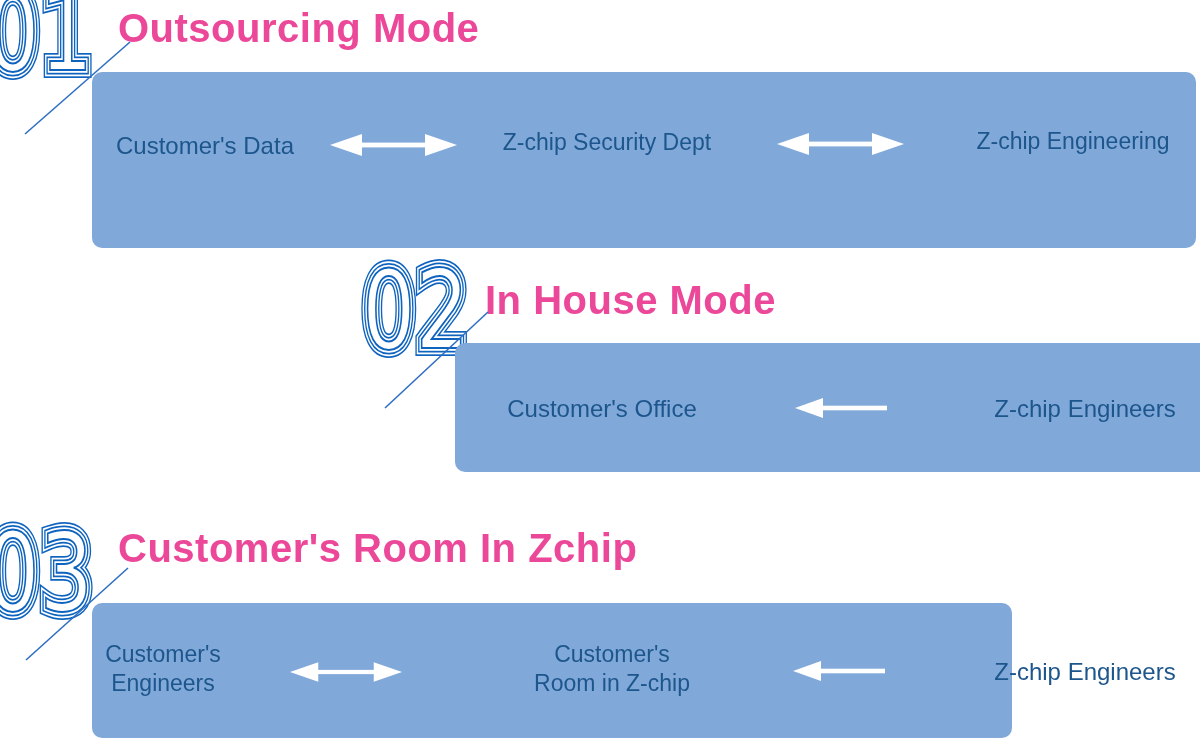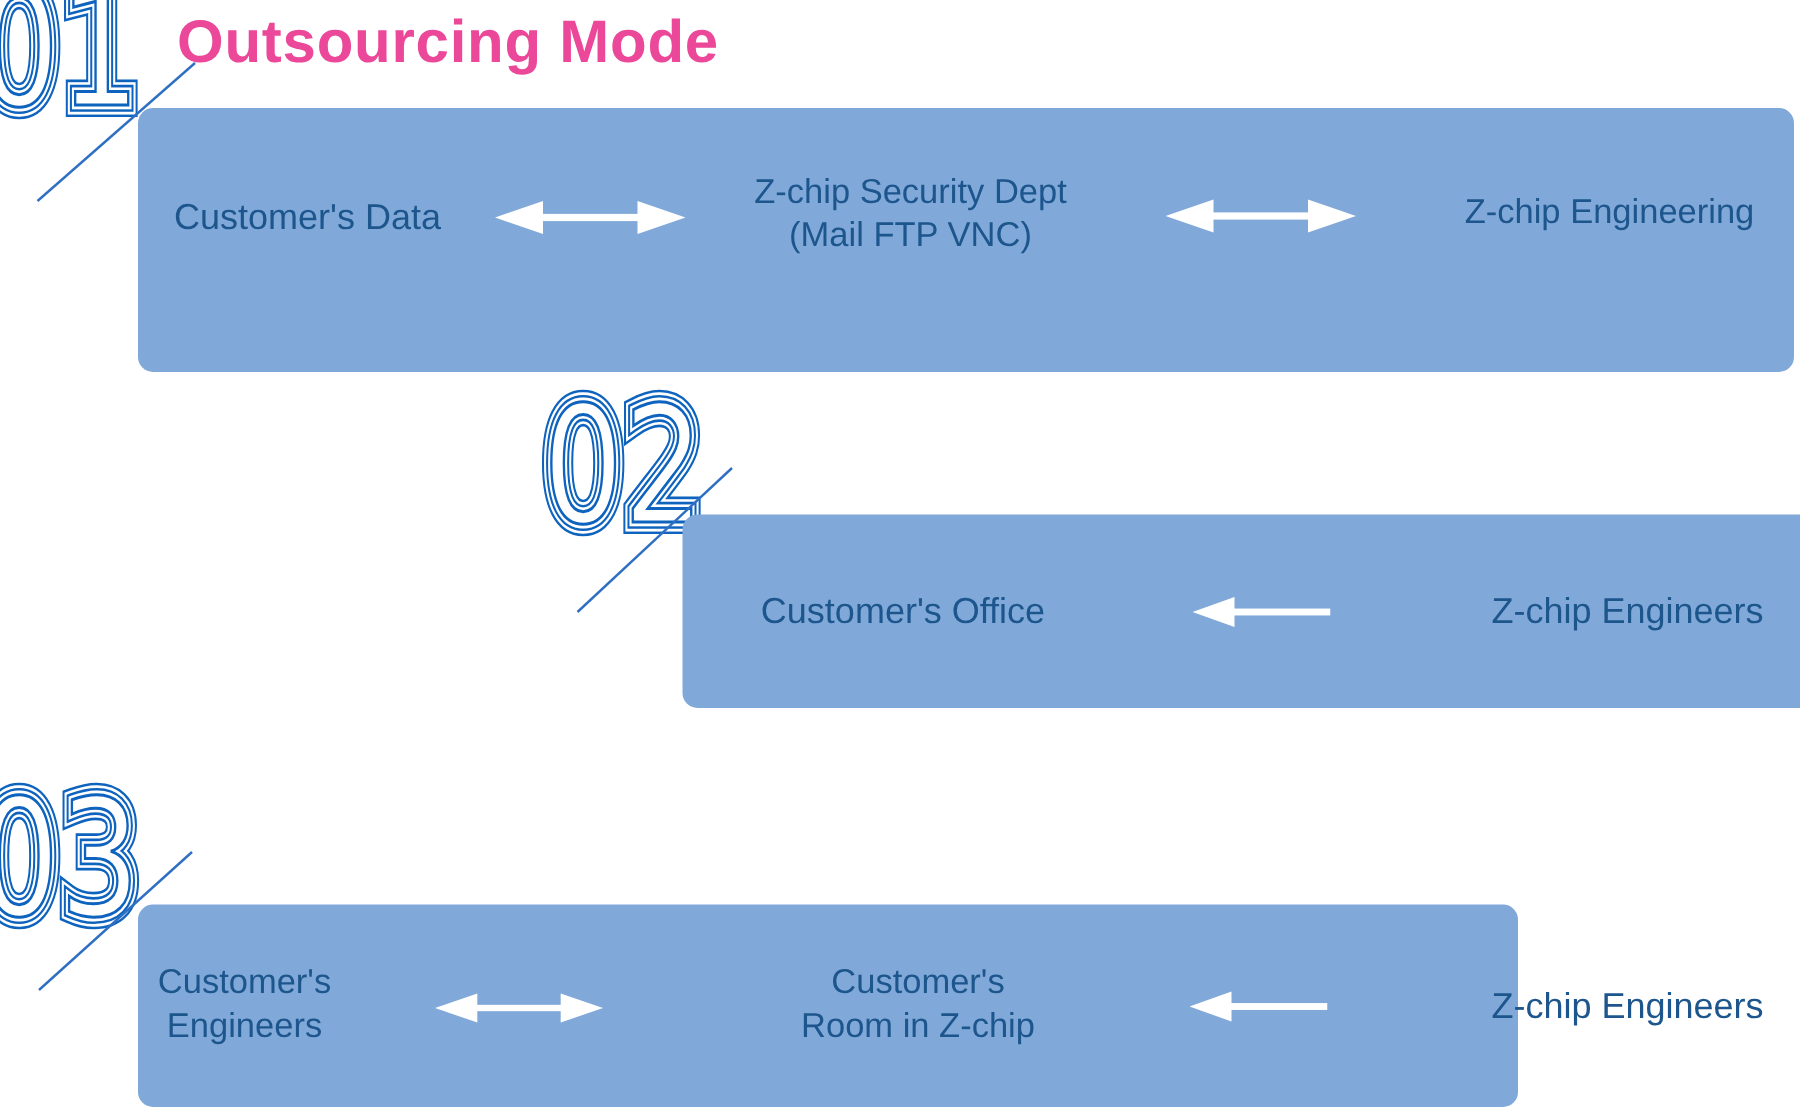--- a/index.html
+++ b/index.html
@@ -53,21 +53,20 @@
     <div class="bar-label single" style="left:113px;top:73px;">
       <div class="l1">Customer's Data</div>
     </div>
     <svg class="arrow-svg" style="left:238px;top:61px;" width="127" height="24" viewBox="0 0 127 24">
       <polygon points="0,12 32,1 32,23"></polygon>
       <polygon points="127,12 95,1 95,23"></polygon>
       <rect x="28" y="9.6" width="71" height="4.8"></rect>
     </svg>
     <div class="bar-label" style="left:515px;top:70px;">
       <div class="l1">Z-chip Security Dept</div>
-      <div class="l2">(Mail FTP VNC)</div>
     </div>
     <svg class="arrow-svg" style="left:685px;top:60px;" width="127" height="24" viewBox="0 0 127 24">
       <polygon points="0,12 32,1 32,23"></polygon>
       <polygon points="127,12 95,1 95,23"></polygon>
       <rect x="28" y="9.6" width="71" height="4.8"></rect>
     </svg>
     <div class="bar-label" style="left:981px;top:69px;">
       <div class="l1">Z-chip Engineering</div>
     </div>
   </div>
@@ -76,20 +75,21 @@
     <g transform="translate(16,110) scale(0.78,1)">
       <text class="s-blue" stroke-width="16">02</text>
       <text class="s-white" stroke-width="12.5">02</text>
       <text class="s-blue" stroke-width="9">02</text>
       <text class="s-white" stroke-width="5.5">02</text>
       <text class="s-fill">02</text>
       <text class="s-edge">02</text>
     </g>
   </svg>
 
+  <div class="section-title" style="left:485px;top:278px;">In House Mode</div>
 
   <div class="bar" style="left:455px;top:343px;width:866px;height:129px;">
     <div class="bar-label single" style="left:147px;top:65px;">
       <div class="l1">Customer's Office</div>
     </div>
     <svg class="arrow-svg" style="left:340px;top:53px;" width="92" height="24" viewBox="0 0 92 24">
       <polygon points="0,12 28,2 28,22"></polygon>
       <rect x="25" y="9.7" width="67" height="4.6"></rect>
     </svg>
     <div class="bar-label single" style="left:630px;top:65px;">
@@ -101,20 +101,21 @@
     <g transform="translate(2,110) scale(0.78,1)">
       <text class="s-blue" stroke-width="16">03</text>
       <text class="s-white" stroke-width="12.5">03</text>
       <text class="s-blue" stroke-width="9">03</text>
       <text class="s-white" stroke-width="5.5">03</text>
       <text class="s-fill">03</text>
       <text class="s-edge">03</text>
     </g>
   </svg>
 
+  <div class="section-title" style="left:118px;top:526px;">Customer's Room In Zchip</div>
 
   <div class="bar" style="left:92px;top:603px;width:920px;height:135px;">
     <div class="bar-label" style="left:71px;top:66px;">
       <div class="l1">Customer's</div>
       <div class="l2">Engineers</div>
     </div>
     <svg class="arrow-svg" style="left:198px;top:58px;" width="112" height="22" viewBox="0 0 127 24">
       <polygon points="0,12 32,1 32,23"></polygon>
       <polygon points="127,12 95,1 95,23"></polygon>
       <rect x="28" y="9.6" width="71" height="4.8"></rect>

